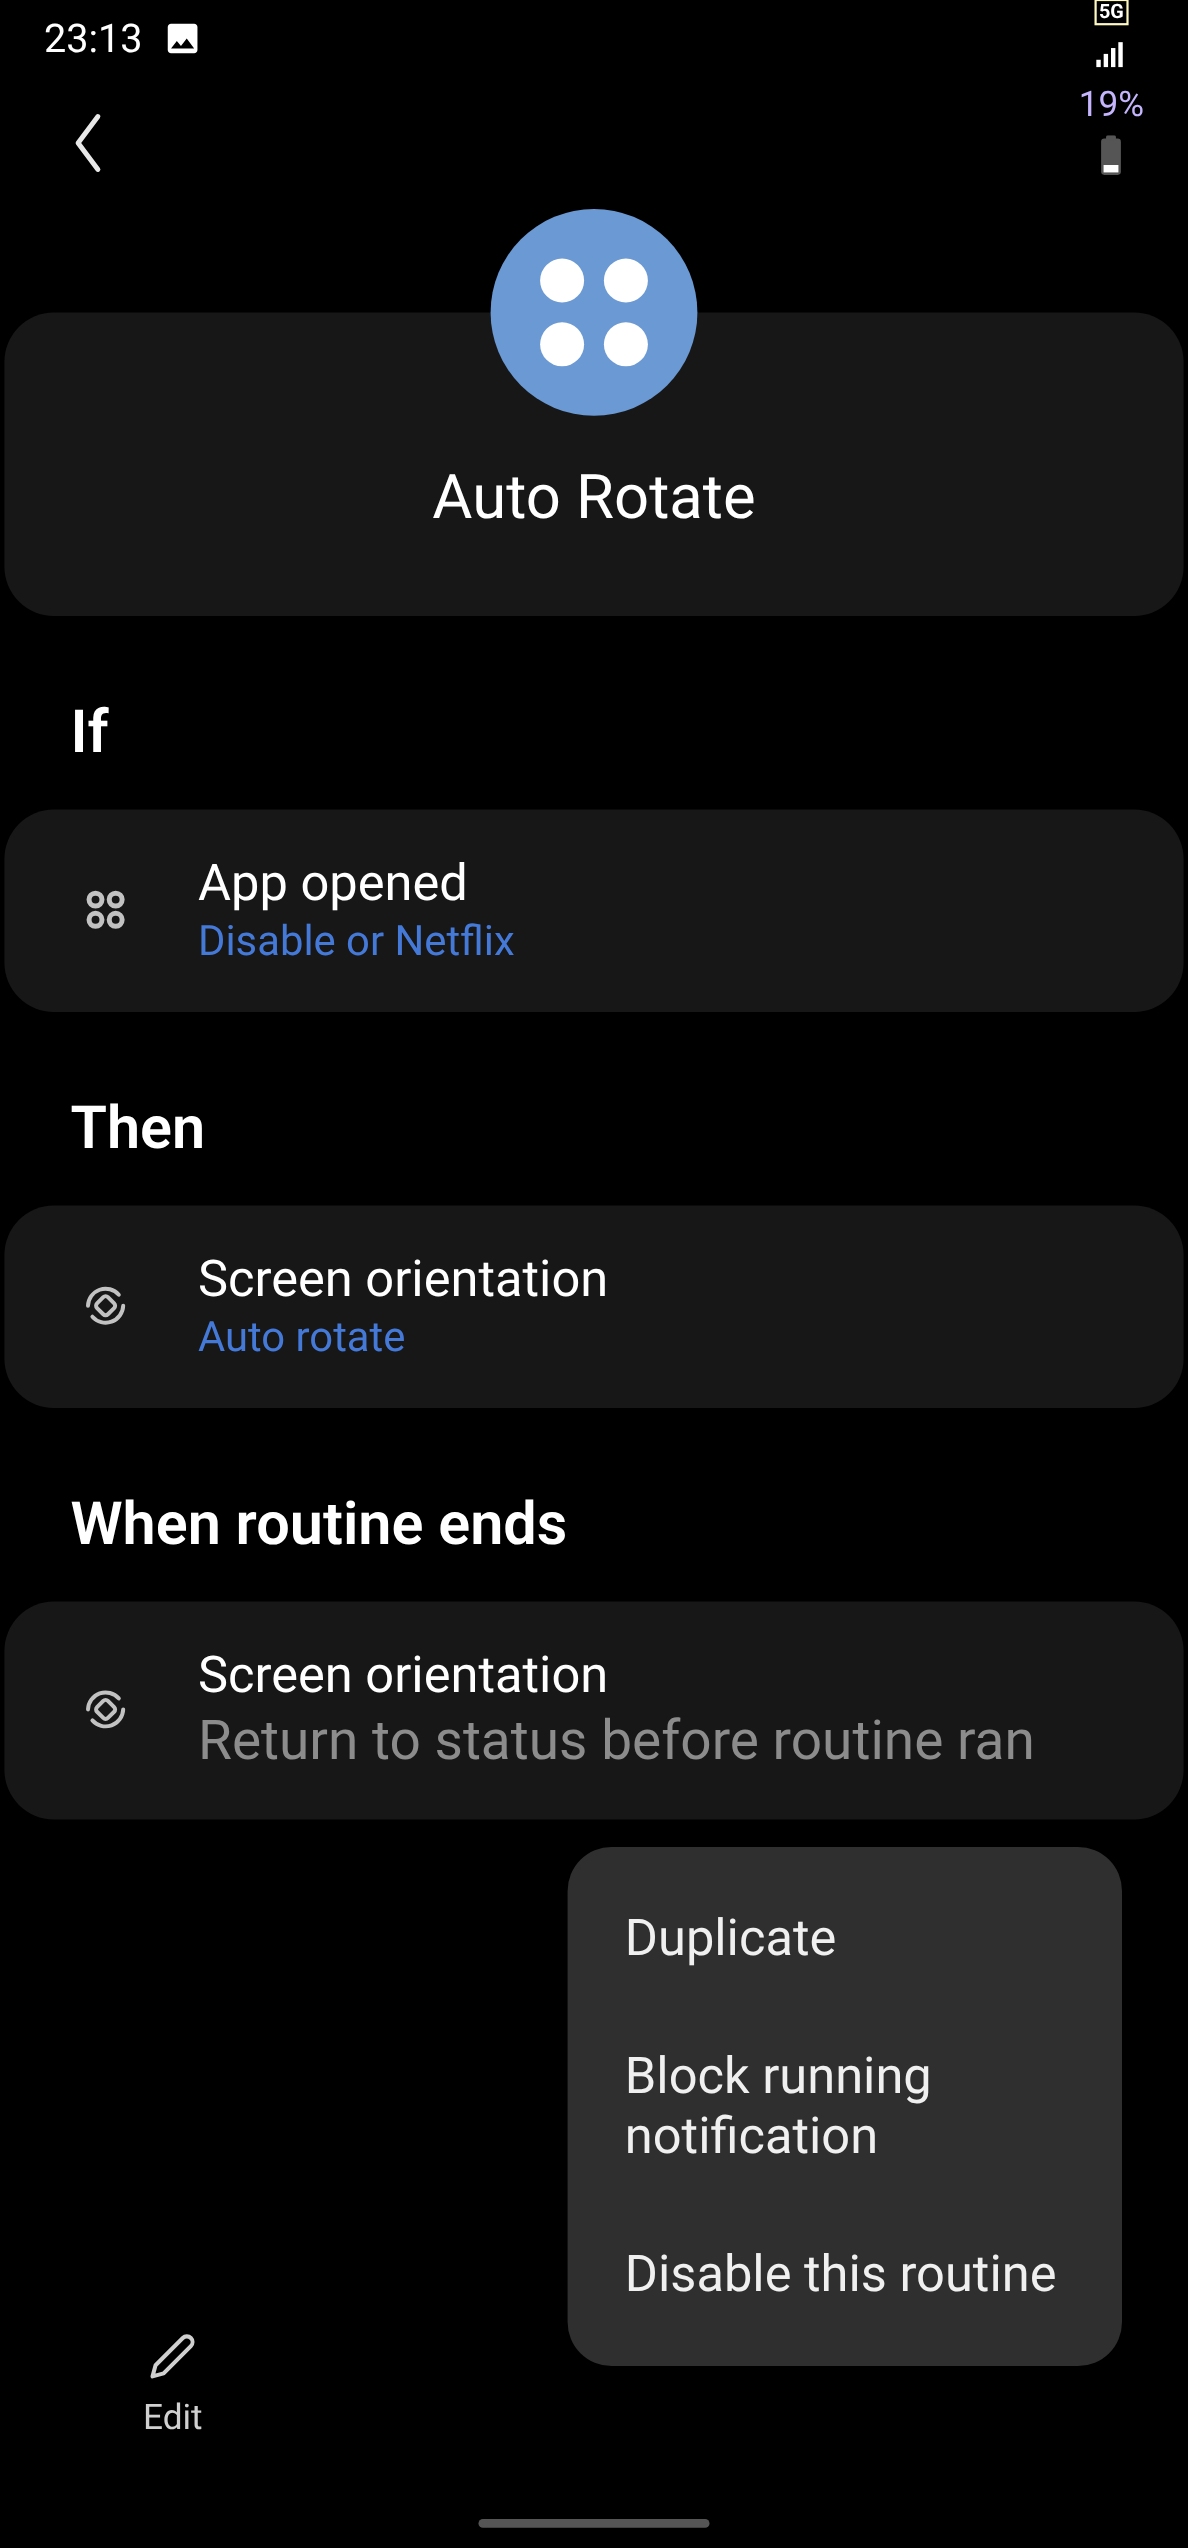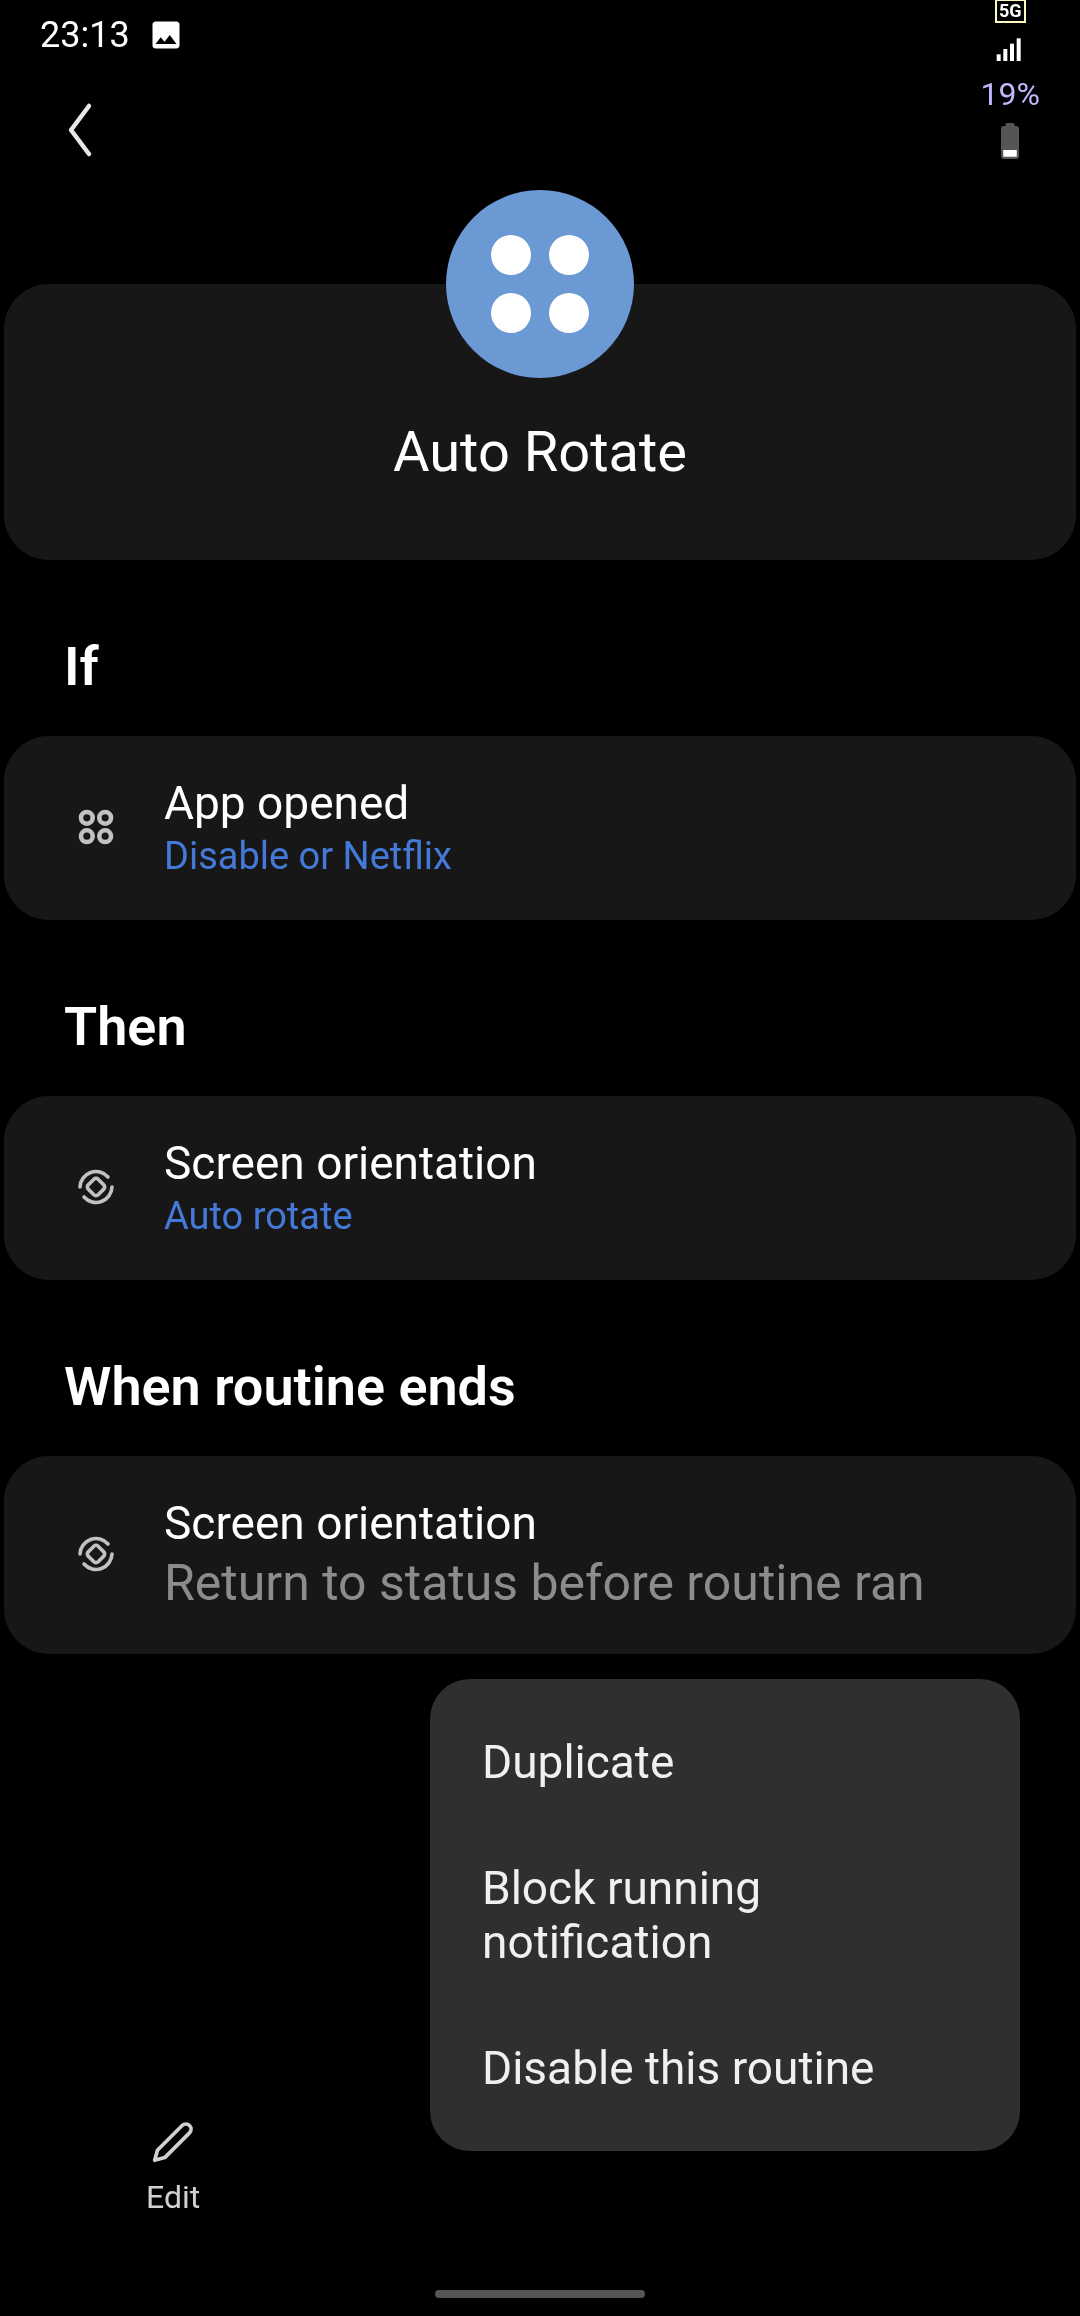--- a/index.html
+++ b/index.html
@@ -115,20 +115,21 @@
     }
     .card-icon {
       width: 56px;
       display: flex;
       justify-content: center;
       align-items: center;
       flex-shrink: 0;
     }
     .card-content {
       flex: 1;
+      margin-left: 16px;
     }
     .card-title {
       font-size: 46px;
       font-weight: 400;
       color: #ffffff;
       margin-bottom: 4px;
     }
     .card-subtitle {
       font-size: 38px;
       color: #4579d8;
@@ -137,32 +138,32 @@
       font-size: 50px;
       color: #8c8c8c;
     }
     .popup-menu {
       position: absolute;
       right: 60px;
       bottom: 165px;
       background: #2f2f2f;
       border-radius: 40px;
       padding: 20px 0;
-      width: 590px;
+      width: 504px;
     }
     .popup-item {
       padding: 36px 52px;
       font-size: 46px;
       color: #f0f0f0;
       font-weight: 400;
     }
     .bottom-bar {
       position: absolute;
       bottom: 80px;
-      left: 16px;
+      left: 0;
       right: 0;
       display: flex;
       padding: 0 60px;
     }
     .bottom-action {
       display: flex;
       flex-direction: column;
       align-items: center;
       gap: 10px;
       padding: 20px 70px;

